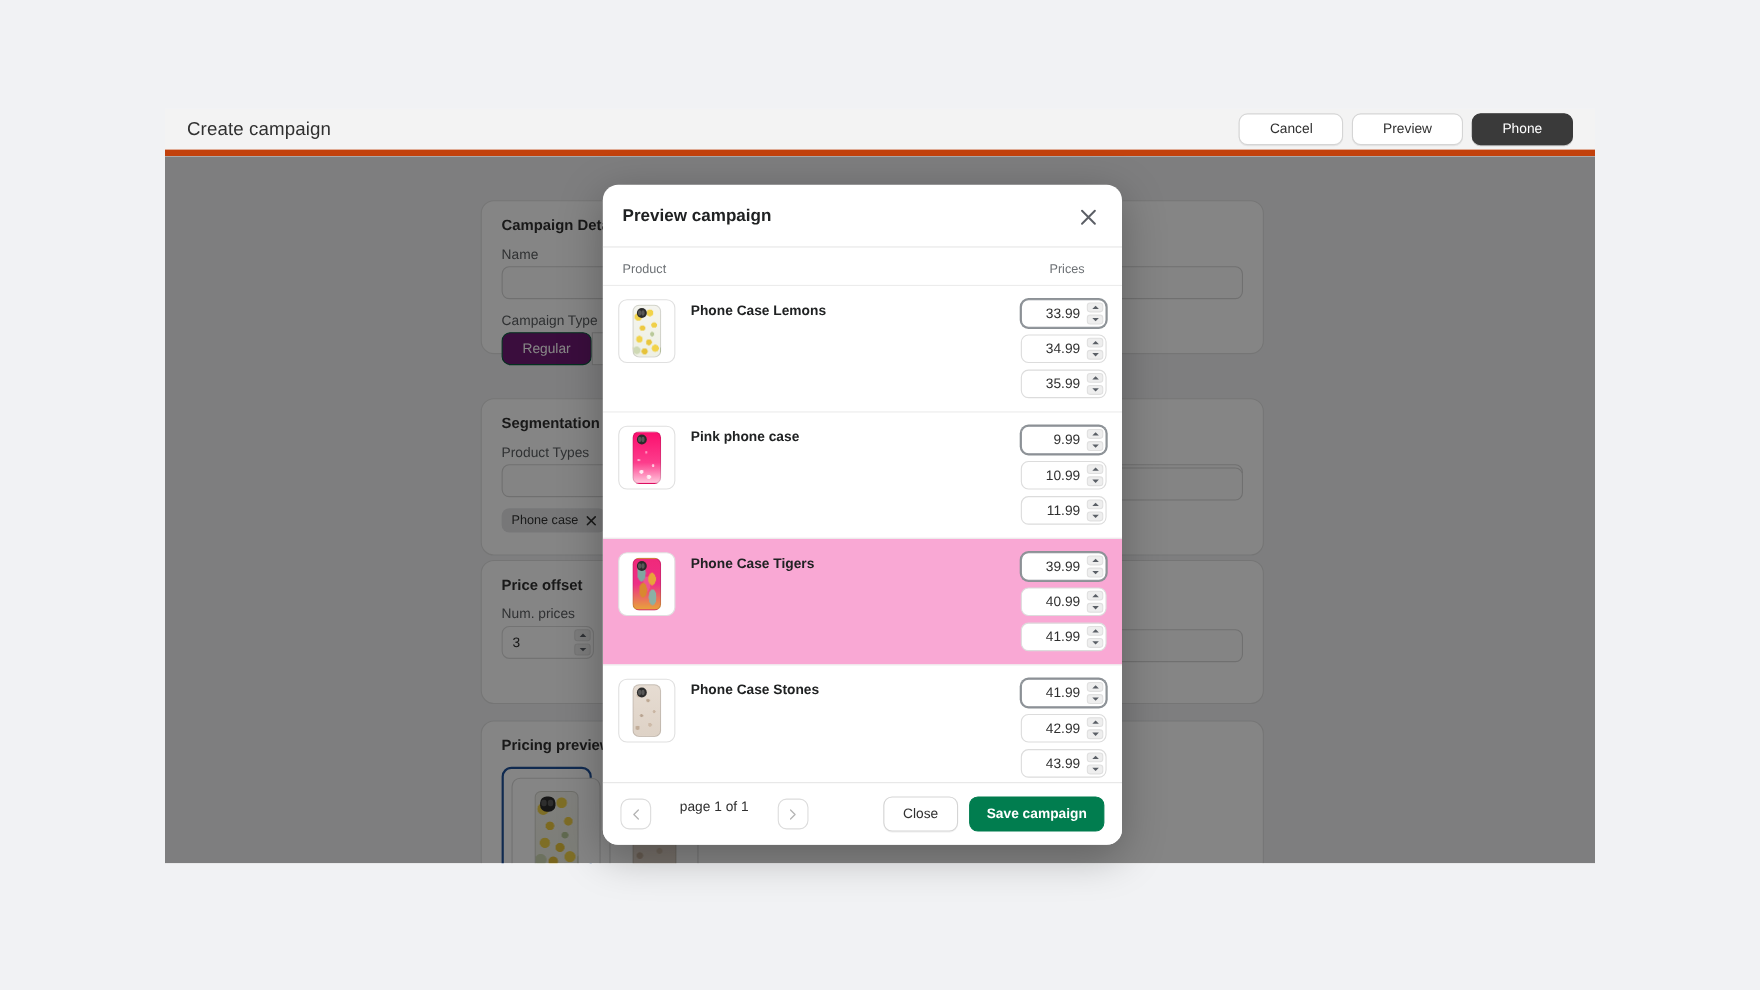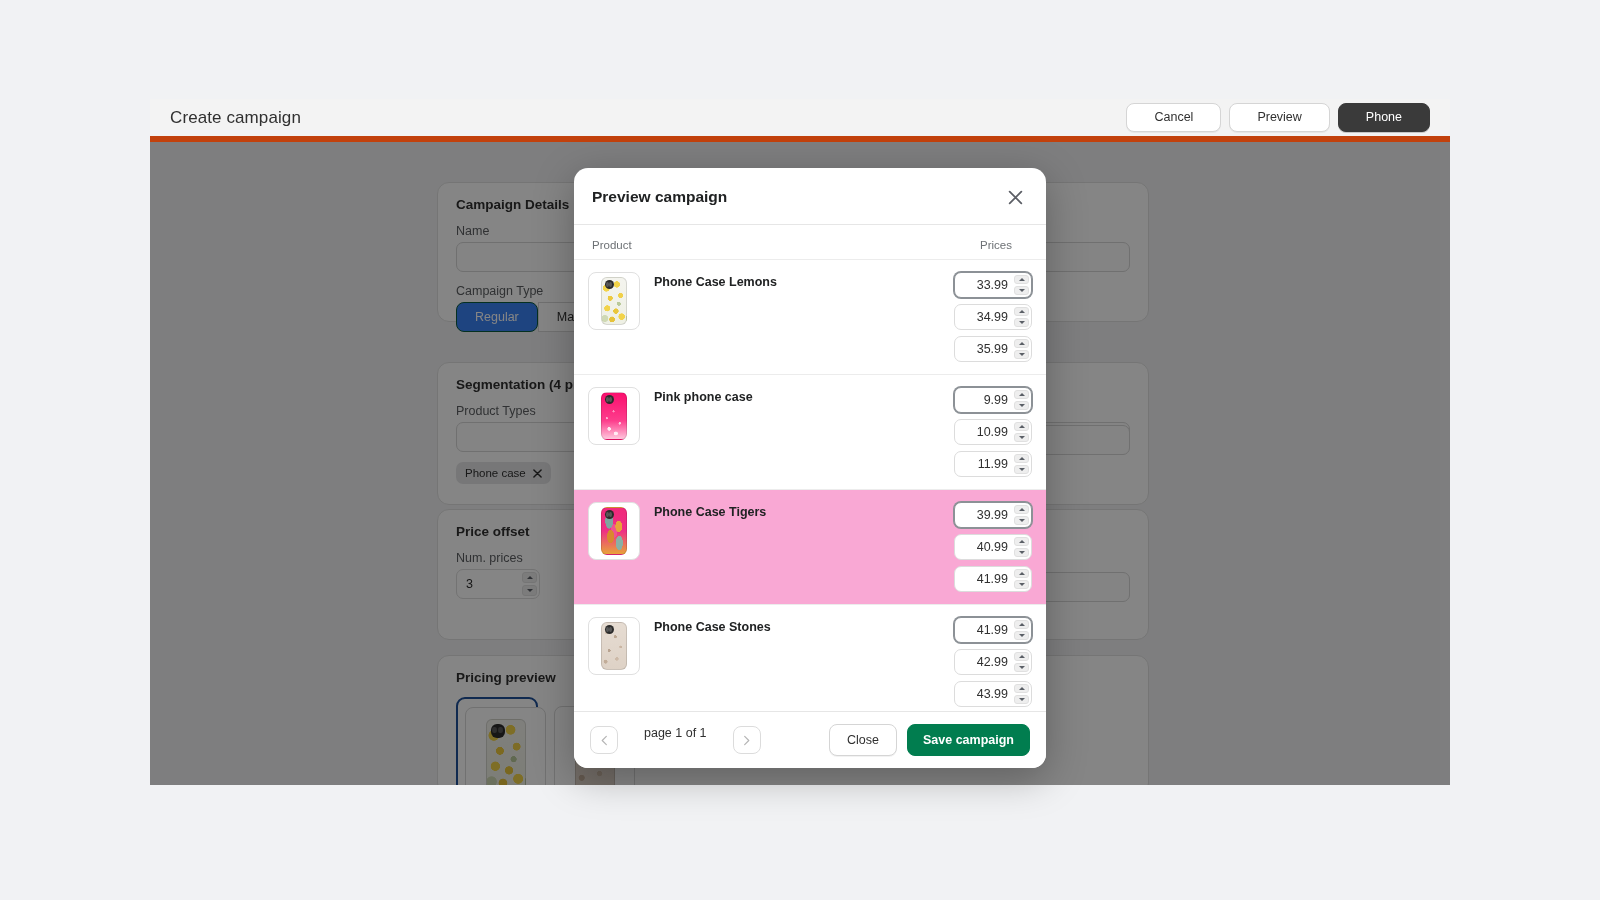--- a/index.html
+++ b/index.html
@@ -92,21 +92,21 @@
     background: #fdfdfd;
     border: 1px solid #d6d6d6;
     border-radius: 7px;
   }
   .seg-group { display: flex; gap: 0; margin: 0 18px; }
   .seg {
     font-size: 12.5px; padding: 7px 18px;
     border: 1px solid #d6d6d6;
     background: #fff; color: #303030;
   }
-  .seg.active { background: #3b82f6; color: #fff; border-color: #0b5c3e; border-radius: 8px; }
+  .seg.active { background: #701a75; color: #fff; border-color: #0b5c3e; border-radius: 8px; }
   .chip {
     display: inline-flex; align-items: center; gap: 7px;
     background: #e4e5e7; color: #303030;
     font-size: 11.5px; border-radius: 7px;
     padding: 5px 9px; margin: 10px 0 0 18px;
   }
   .blue-btn {
     background: #2c6ecb; color: #fff;
     font-size: 12px; border-radius: 8px;
     padding: 7px 14px; border: none;
@@ -192,21 +192,20 @@
   #modal {
     position: absolute;
     left: 548px; top: 168px;
     width: 472px; height: 600px;
     background: #ffffff;
     border-radius: 14px;
     box-shadow: 0 10px 40px rgba(0,0,0,.28);
     display: flex; flex-direction: column;
     overflow: hidden;
     z-index: 60;
-    margin-left: 26px;
   }
   #modal-header {
     display: flex; align-items: center;
     padding: 16px 18px 14px 18px;
     border-bottom: 1px solid #e6e6e6;
   }
   #modal-title { font-size: 15.5px; font-weight: bold; color: #202223; }
   #modal-close {
     margin-left: auto; cursor: pointer;
     width: 26px; height: 26px;

